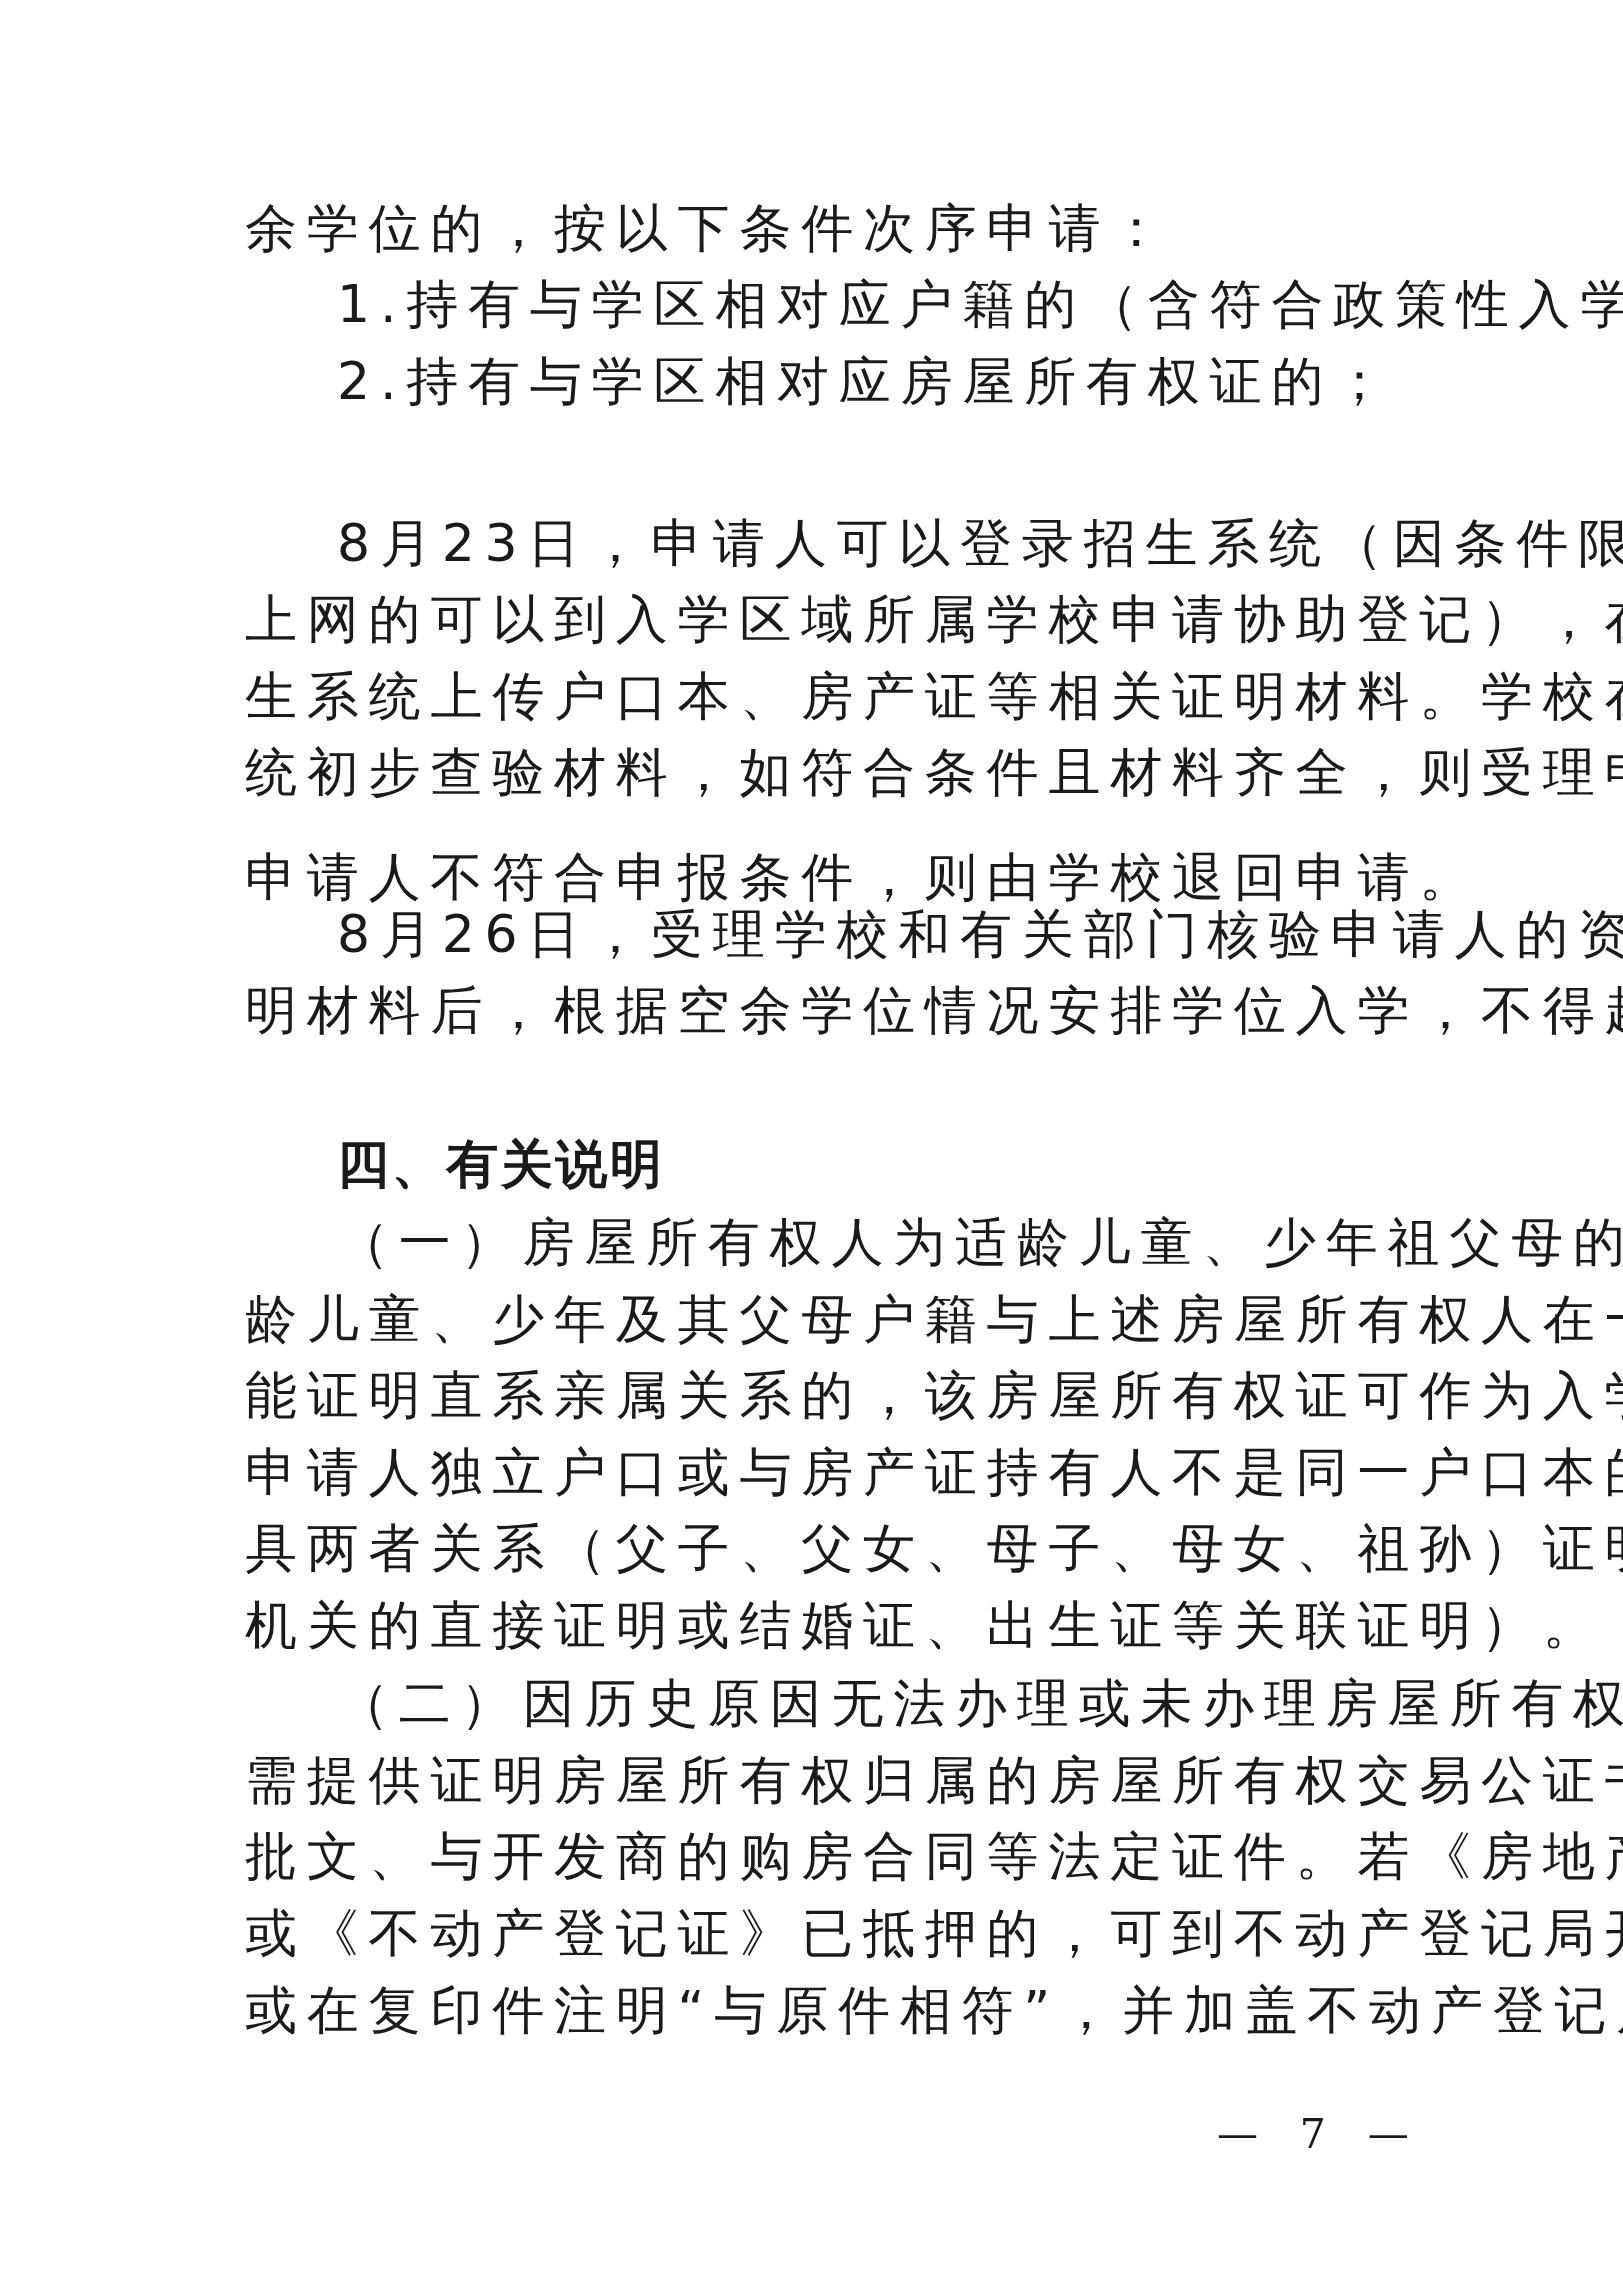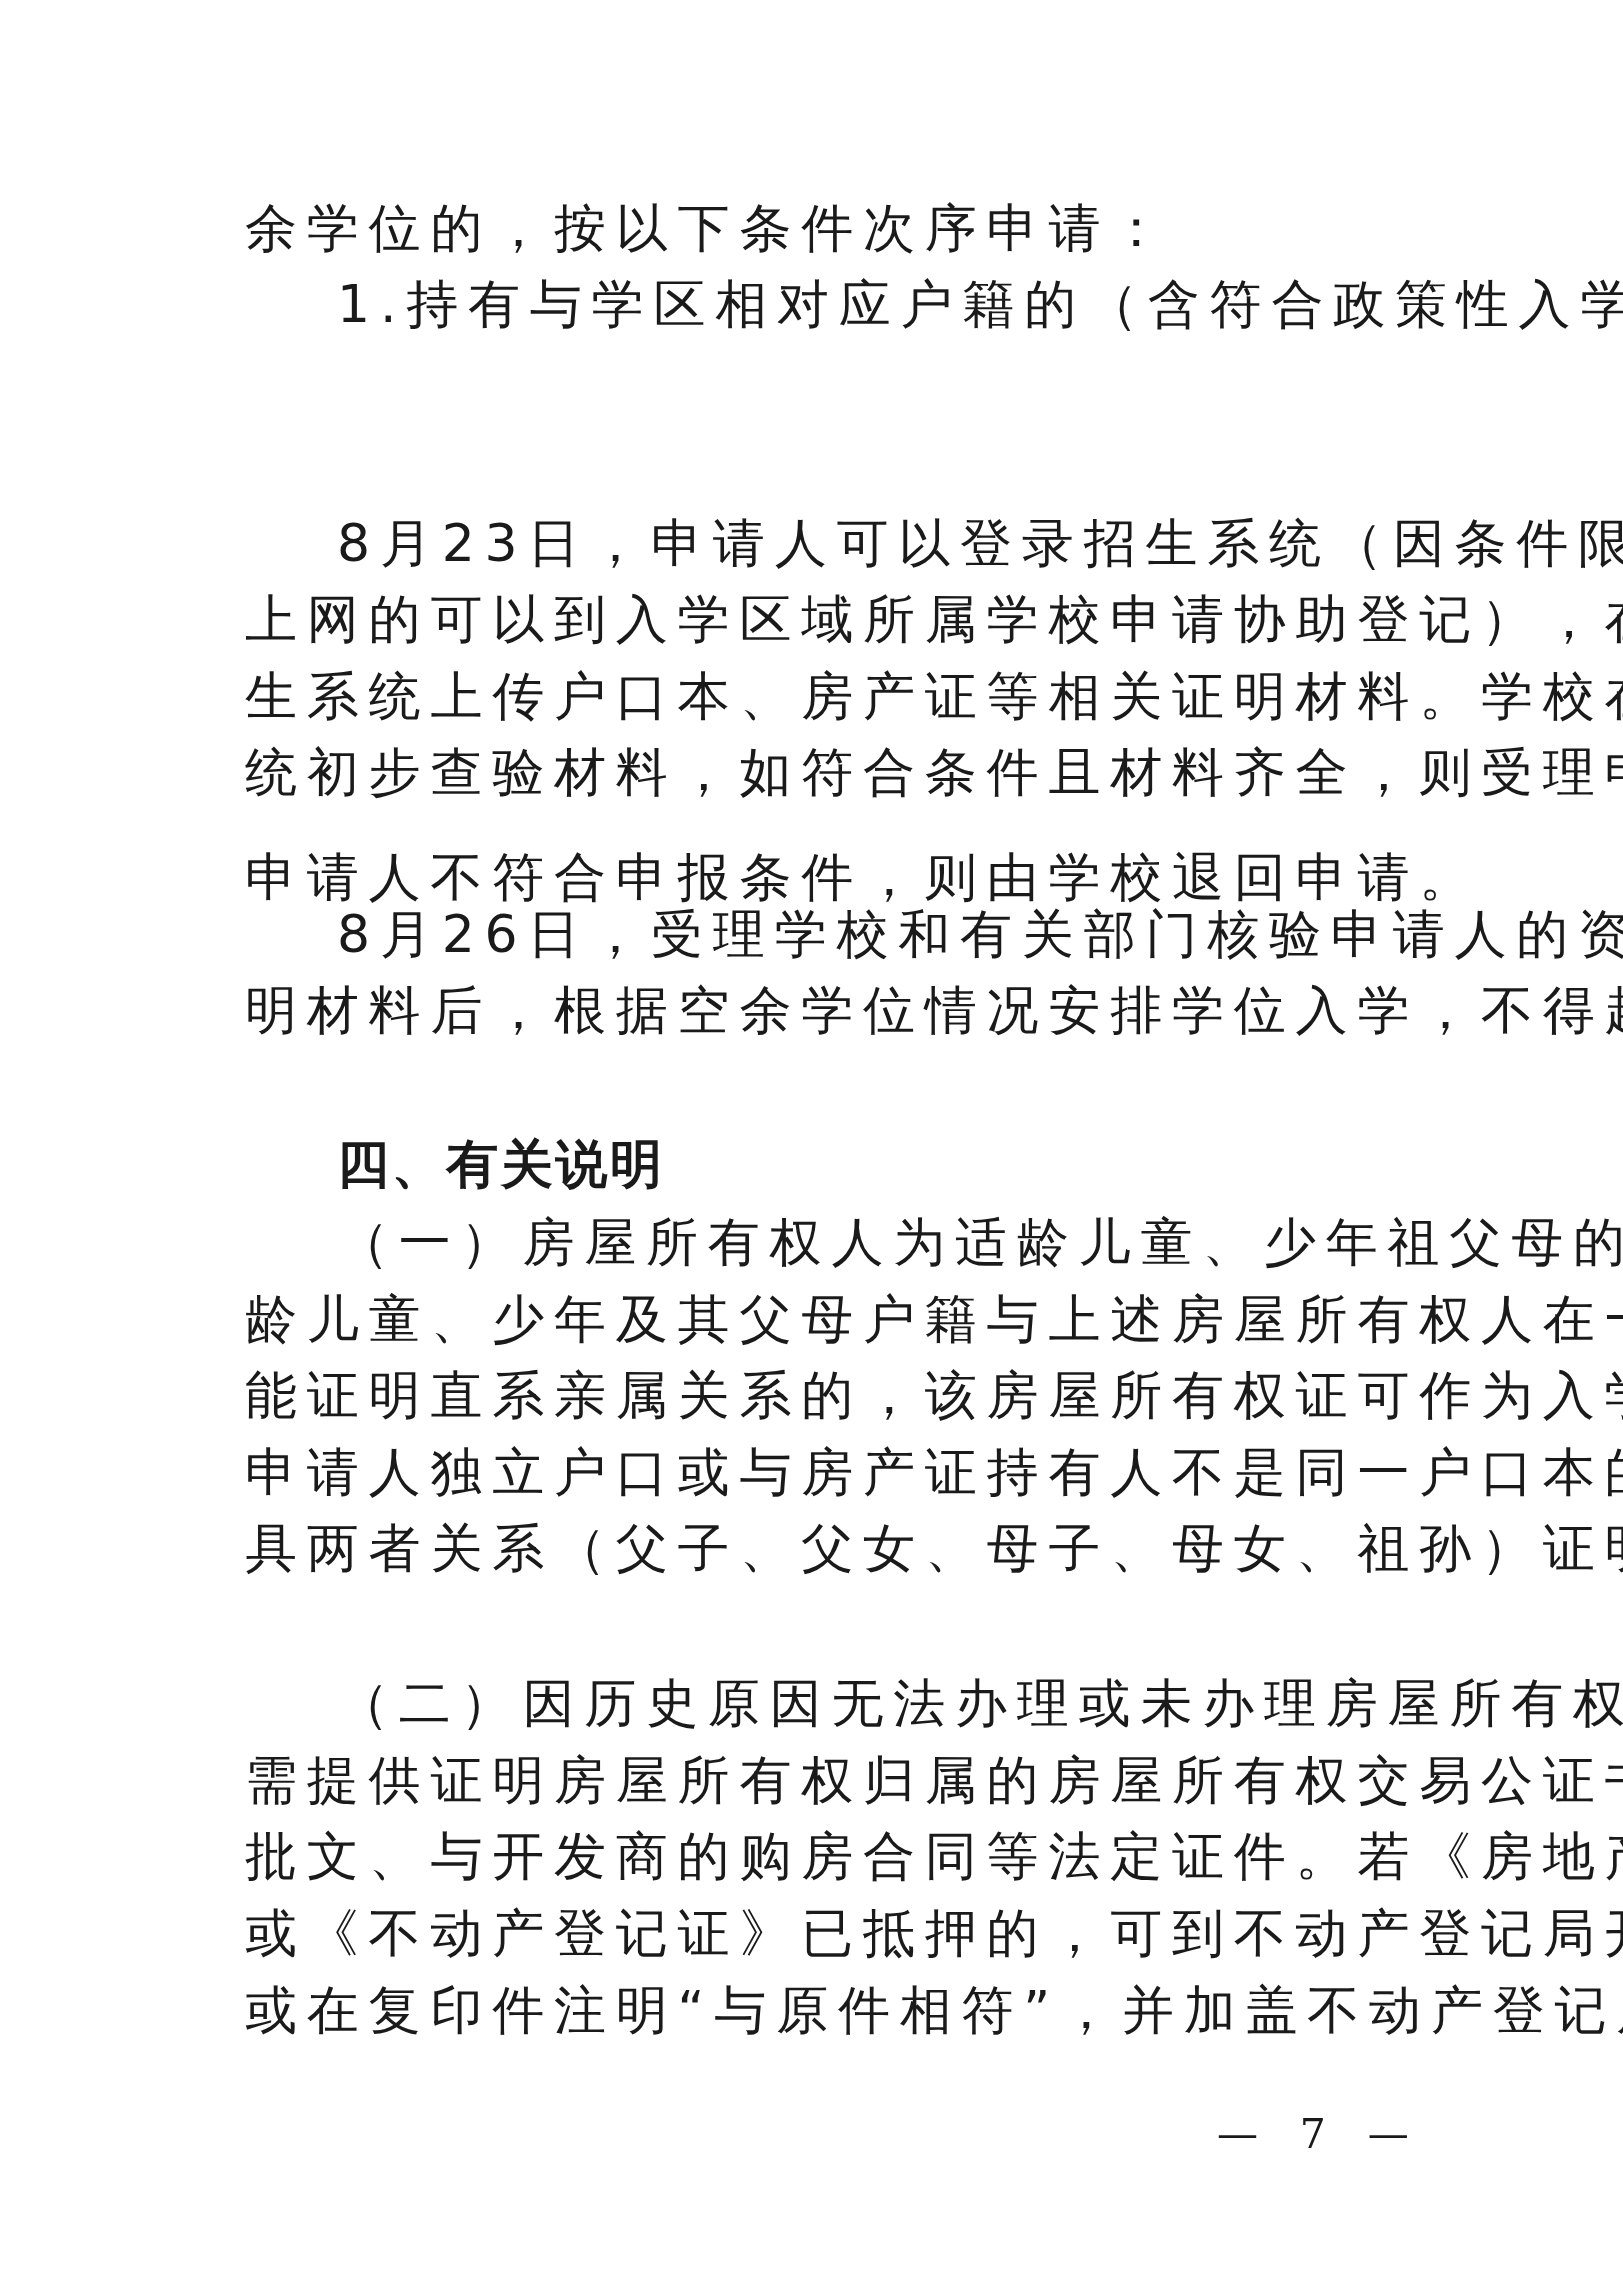--- a/index.html
+++ b/index.html
@@ -19,33 +19,35 @@
     position:absolute; left:1217px; top:2110px;
     font-family:"DejaVu Serif", "Liberation Serif", serif; font-size:41px; letter-spacing:14.4px; white-space:nowrap;
   }
 </style>
 </head>
 <body>
 
 <div class="page">
   <div class="line" style="top:190px">余学位的，按以下条件次序申请：</div>
   <div class="line indent" style="top:266px">1.持有与学区相对应户籍的（含符合政策性入学）；</div>
+  <div class="line indent" style="top:343px">2.持有与学区相对应房屋所有权证的；</div>
   <div class="line indent" style="top:505px">8月23日，申请人可以登录招生系统（因条件限制无法</div>
   <div class="line" style="top:581px">上网的可以到入学区域所属学校申请协助登记），在登录招</div>
   <div class="line" style="top:658px">生系统上传户口本、房产证等相关证明材料。学校在招生系</div>
   <div class="line" style="top:734px">统初步查验材料，如符合条件且材料齐全，则受理申请。如</div>
   <div class="line" style="top:839px">申请人不符合申报条件，则由学校退回申请。</div>
   <div class="line indent" style="top:896px">8月26日，受理学校和有关部门核验申请人的资格及证</div>
   <div class="line" style="top:972px">明材料后，根据空余学位情况安排学位入学，不得超班额接</div>
   <div class="line indent heading" style="top:1126px">四、有关说明</div>
   <div class="line indent" style="top:1204px">（一）房屋所有权人为适龄儿童、少年祖父母的，且适</div>
   <div class="line" style="top:1281px">龄儿童、少年及其父母户籍与上述房屋所有权人在一起，并</div>
   <div class="line" style="top:1357px">能证明直系亲属关系的，该房屋所有权证可作为入学依据。</div>
   <div class="line" style="top:1434px">申请人独立户口或与房产证持有人不是同一户口本的，需出</div>
   <div class="line" style="top:1510px">具两者关系（父子、父女、母子、母女、祖孙）证明（公安</div>
+  <div class="line" style="top:1587px">机关的直接证明或结婚证、出生证等关联证明）。</div>
   <div class="line indent" style="top:1665px">（二）因历史原因无法办理或未办理房屋所有权证的，</div>
   <div class="line" style="top:1742px">需提供证明房屋所有权归属的房屋所有权交易公证书、建房</div>
   <div class="line" style="top:1818px">批文、与开发商的购房合同等法定证件。若《房地产权证》</div>
   <div class="line" style="top:1895px">或《不动产登记证》已抵押的，可到不动产登记局开具证明，</div>
   <div class="line" style="top:1972px">或在复印件注明“与原件相符”，并加盖不动产登记局公章，</div>
 
   <div class="pagenum">— 7 —</div>
 </div>
 
 

